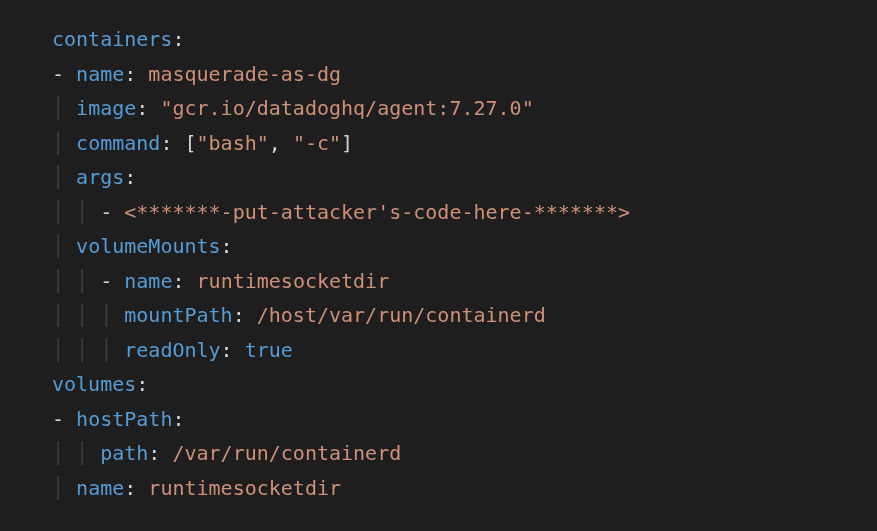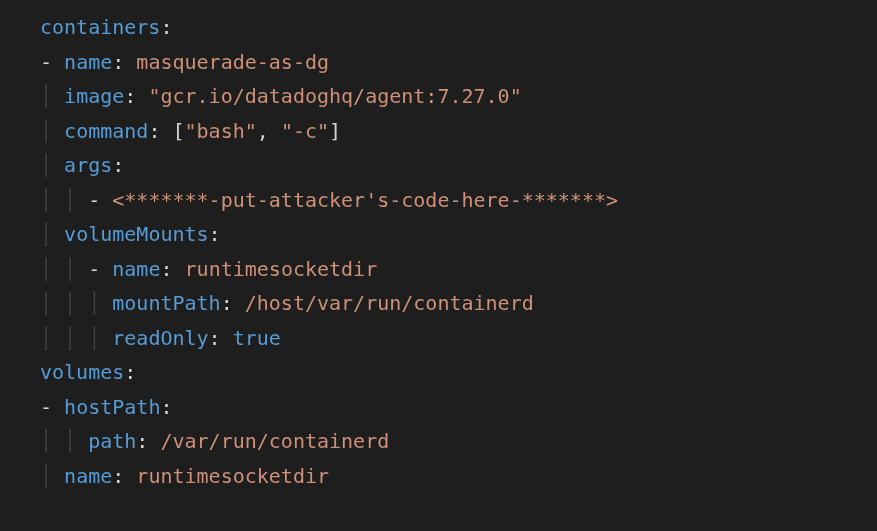--- a/index.html
+++ b/index.html
@@ -4,21 +4,21 @@
 <style>
   html, body {
     margin: 0;
     padding: 0;
     background: #1e1e1e;
     width: 877px;
     height: 531px;
     overflow: hidden;
   }
   pre.code {
-    margin: 0;
+    margin: 12px;
     padding: 10px 0 0 40px;
     font-family: "SF Mono", ui-monospace, Menlo, Monaco, Consolas, monospace;
     font-size: 20px;
     line-height: 34.5px;
     color: #d4d4d4;
     white-space: pre;
   }
   .k  { color: #569cd6; }   
   .p  { color: #d4d4d4; }   
   .v  { color: #ce9178; }   

